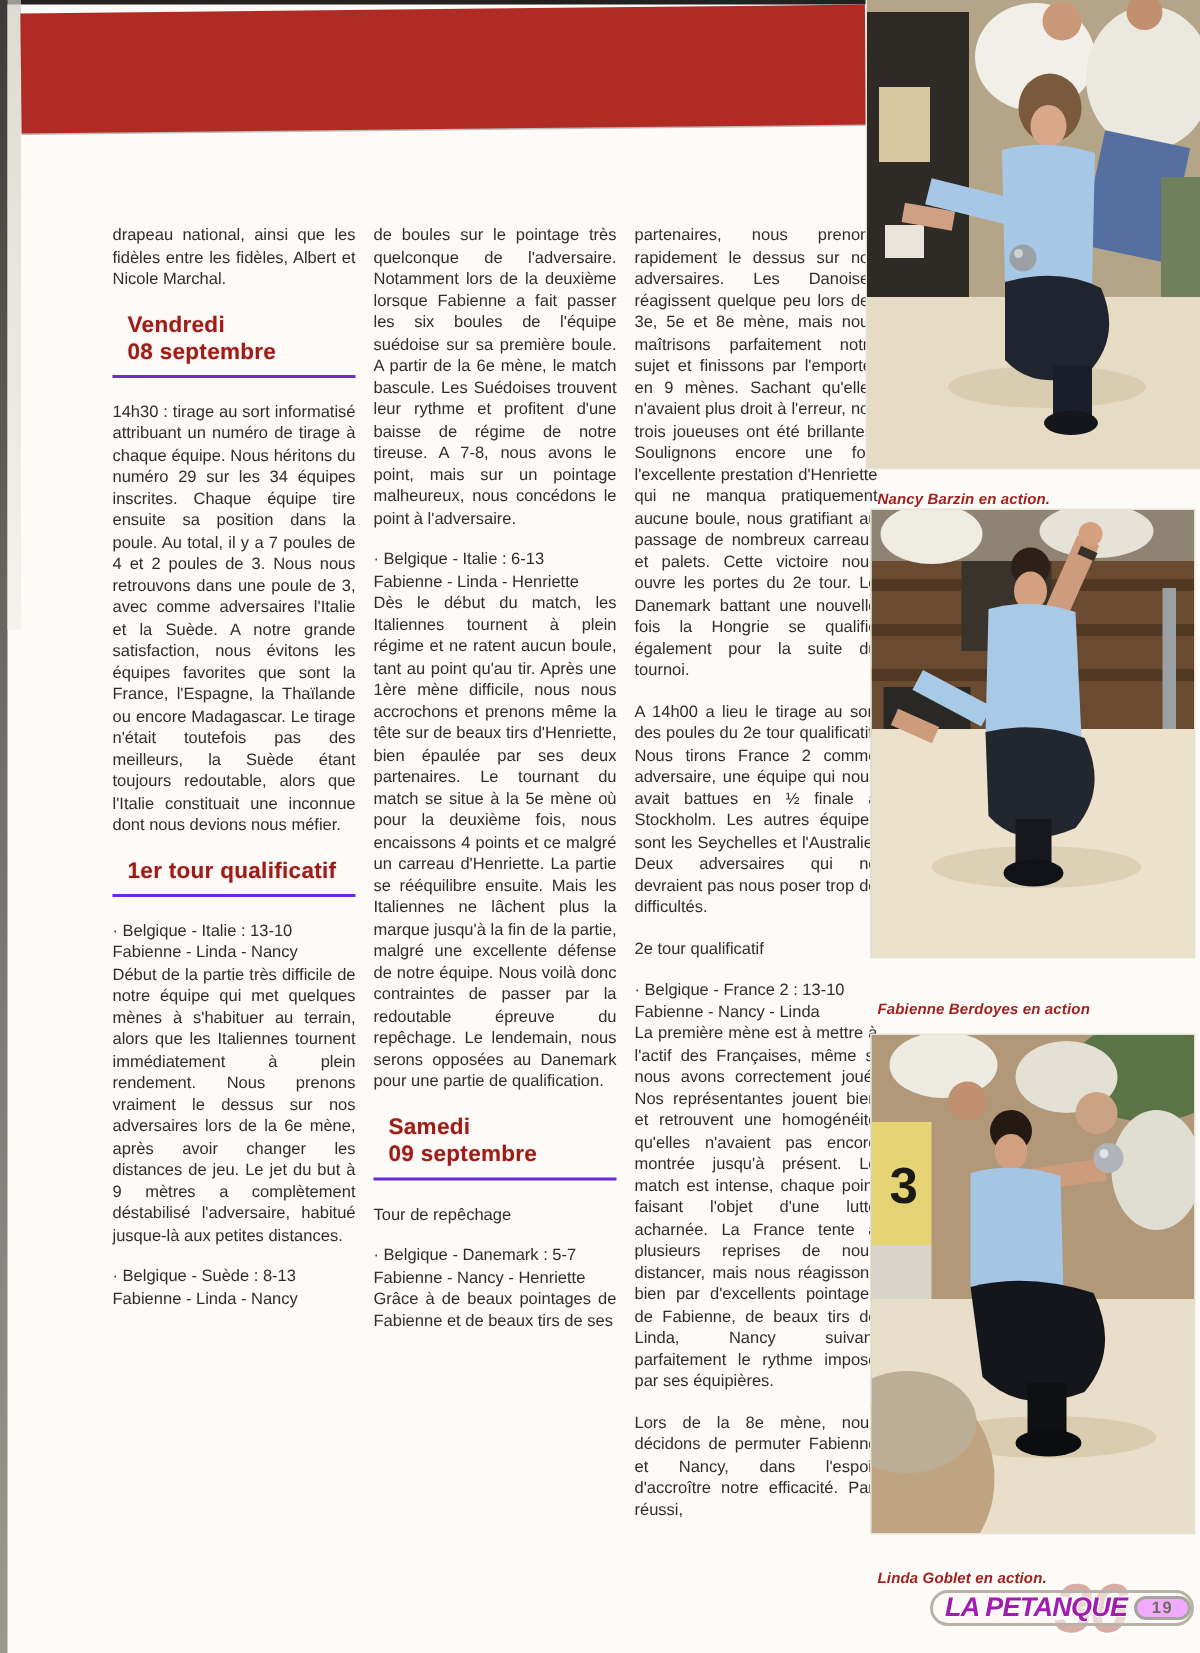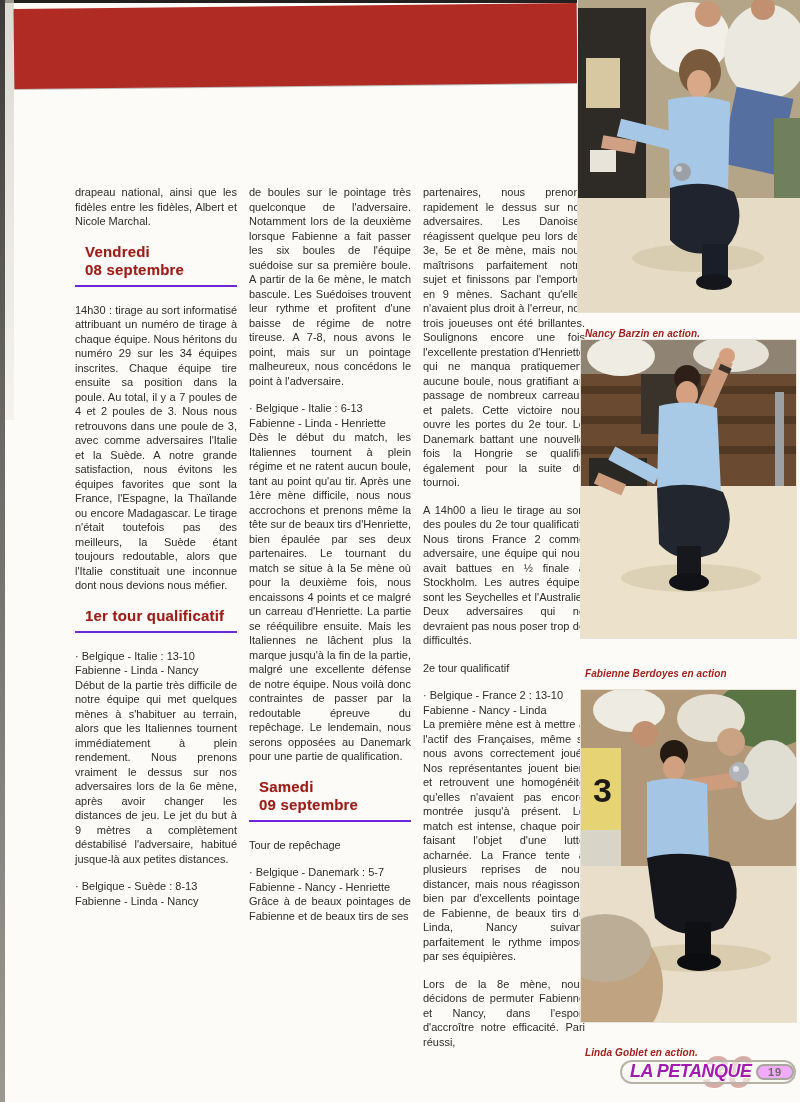--- a/index.html
+++ b/index.html
@@ -15,21 +15,21 @@
   .scan-left2{position:absolute;left:5px;top:0;width:9px;height:420px;background:linear-gradient(#cfccc4,#f2efe8);opacity:.7;}
 
   .red-banner{
     position:absolute;left:14px;top:6px;width:563px;height:80px;
     background:#b02b24;transform:rotate(-0.6deg);
     box-shadow:0 1px 0 rgba(0,0,0,.25);
   }
 
   
   .columns{position:absolute;left:75px;top:150px;width:510px;display:flex;gap:12px;}
-  .col{width:162px;font-size:11px;line-height:14.5px;text-align:justify;margin-top:35px;}
+  .col{width:162px;font-size:11px;line-height:14.5px;text-align:justify;}
   .col p{margin:0 0 13px 0;}
   .col p.tight{margin:0;}
   .col p.matchtext{margin:0 0 13px 0;}
   .heading{
     font-weight:bold;font-size:15px;line-height:18px;color:#9c1c18;
     letter-spacing:.2px;
     padding:0 0 6px 10px;margin:14px 0 16px 0;
     border-bottom:2px solid #6d28d9;
     text-shadow:0 0 1px rgba(156,28,24,.35);
   }

